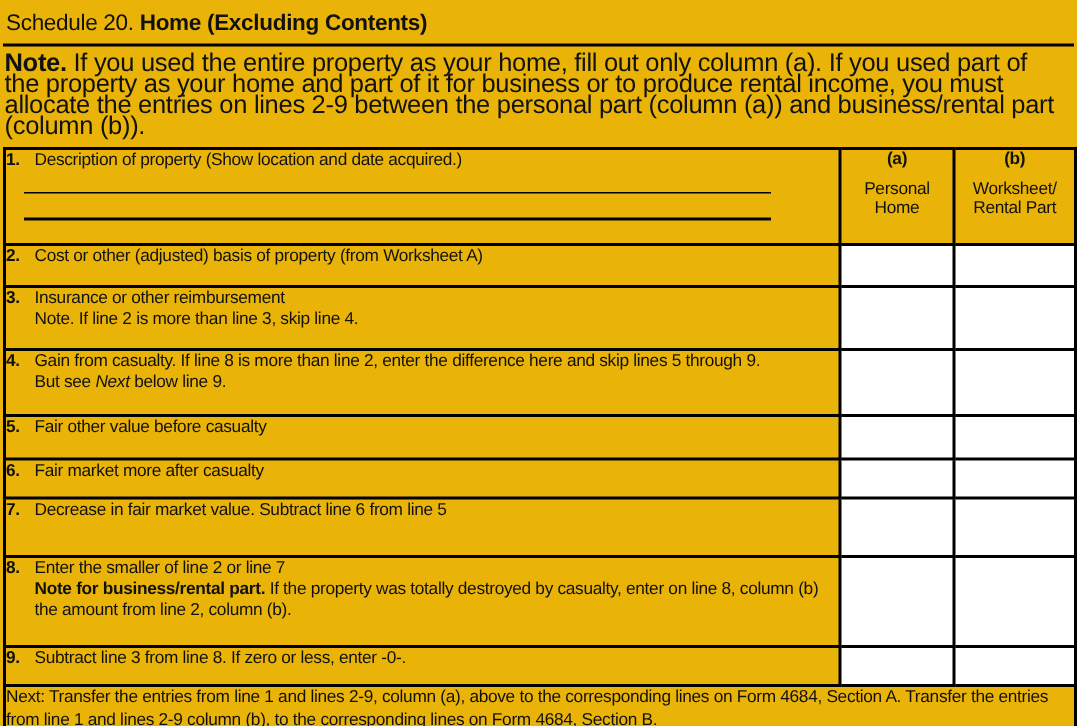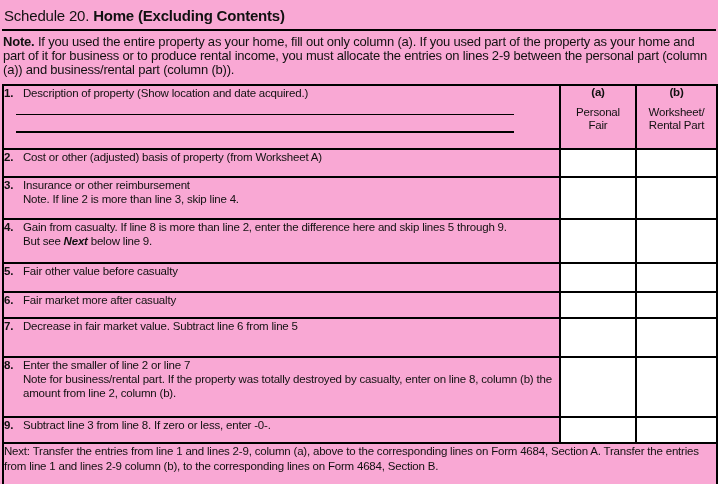--- a/index.html
+++ b/index.html
@@ -6,41 +6,41 @@
     margin: 0;
     padding: 0;
     background: #ffffff;
     color: #111111;
     font-family: "Liberation Sans", "DejaVu Sans", sans-serif;
   }
   .page {
     position: relative;
     width: 718px;
     height: 484px;
-    background: #f9a8d4;
+    background: #eab308;
     box-sizing: border-box;
     padding: 5px 2px 0 2px;
     overflow: hidden;
   }
   
   .title {
     font-size: 15px;
     letter-spacing: -0.2px;
     padding: 2px 0 5px 2px;
     white-space: nowrap;
   }
   .title .b { font-weight: bold; }
   .rule {
     border: 0;
     border-top: 2px solid #000;
     margin: 0;
   }
   
   .note {
-    font-size: 13px;
+    font-size: 17px;
     letter-spacing: -0.2px;
     line-height: 14px;
     margin: 4px 0 7px 1px;
     width: 708px;
   }
   .note .b { font-weight: bold; }
   
   table.sched {
     border-collapse: collapse;
     width: 714px;
@@ -74,22 +74,22 @@
     line-height: 14px;
     position: relative;
   }
   .line-row { display: flex; }
   .num {
     flex: none;
     width: 19px;
     font-weight: bold;
   }
   .txt { flex: 1 1 auto; }
-  .txt .b  { font-weight: normal; }
-  .txt .bi { font-weight: bold; font-style: italic; }
+  .txt .b  { font-weight: bold; }
+  .txt .bi { font-weight: normal; font-style: italic; }
 
   
   .write-line {
     position: absolute;
     left: 12px;
     right: 45px;
     border-top: 1px solid #000;
   }
   .write-line.l1 { top: 28px; }
   .write-line.l2 { top: 45px; border-top-width: 2px; }
@@ -143,21 +143,21 @@
         <div class="line-row">
           <span class="num">1.</span>
           <span class="txt">Description of property (Show location and date acquired.)</span>
         </div>
         <div class="write-line l1"></div>
         <div class="write-line l2"></div>
       </td>
       <td class="colhead">
         <div class="coltag">(a)</div>
         <div class="colline">Personal</div>
-        <div class="colline">Fair</div>
+        <div class="colline">Home</div>
       </td>
       <td class="colhead">
         <div class="coltag">(b)</div>
         <div class="colline">Worksheet/</div>
         <div class="colline">Rental Part</div>
       </td>
     </tr>
 
     <tr class="r2">
       <td class="main">

